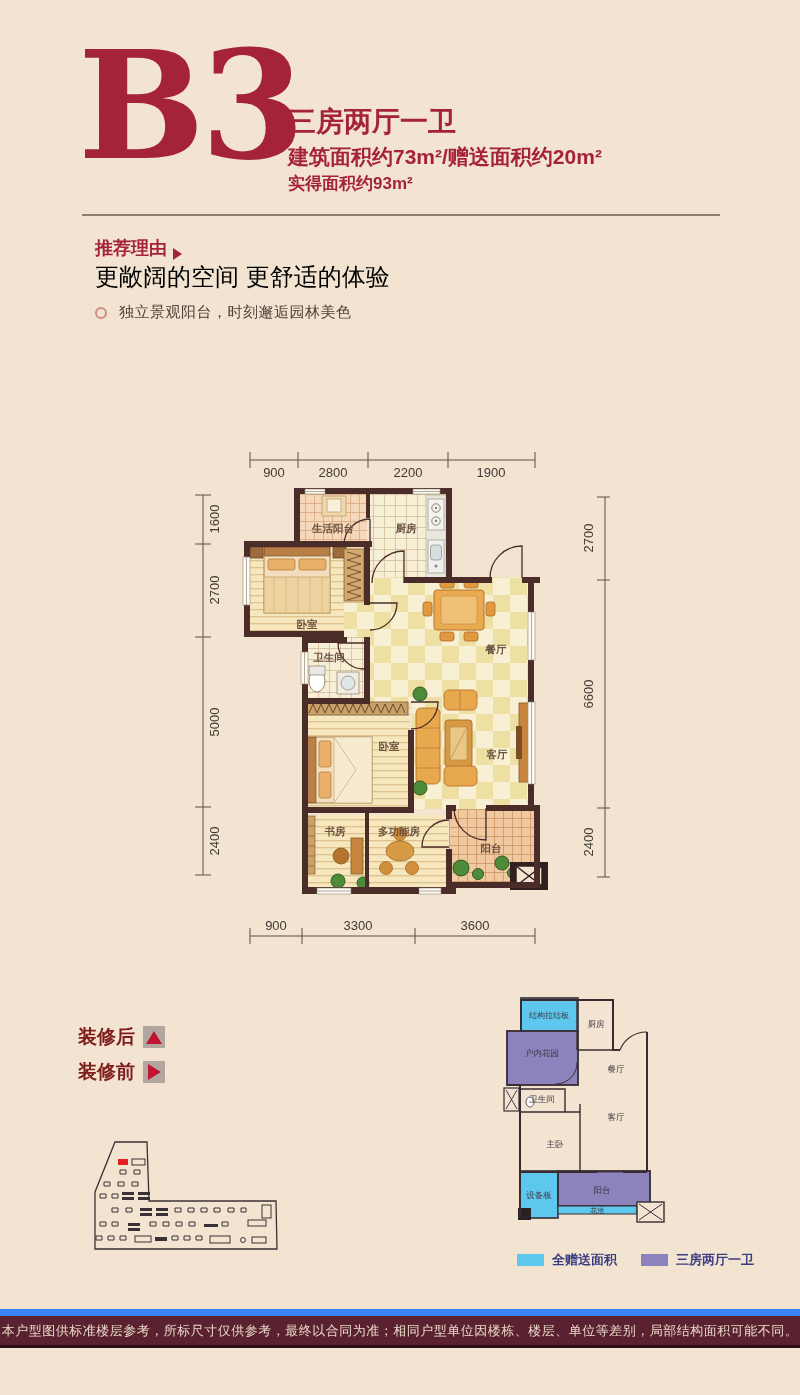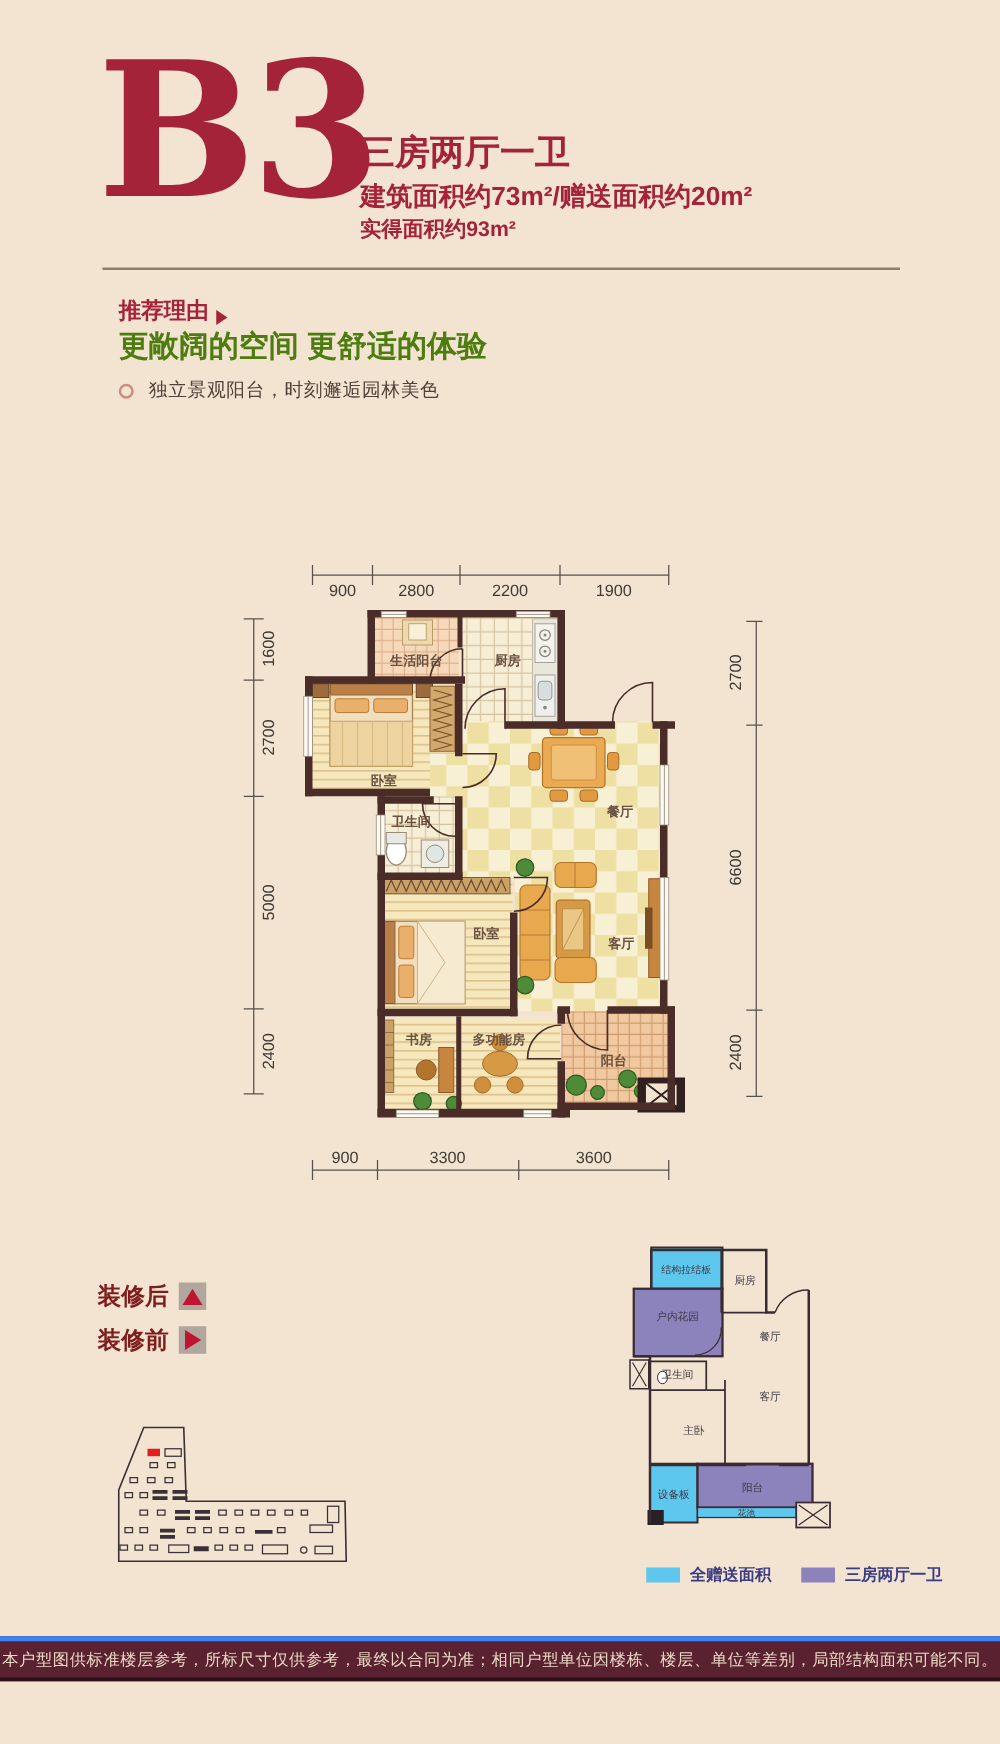--- a/index.html
+++ b/index.html
@@ -9,38 +9,38 @@
   
   .plan-code{left:78px;top:30px;font-family:"DejaVu Serif", serif;font-weight:700;
              font-size:150px;line-height:1;color:#a52339;letter-spacing:-4px;}
   .hdr-layout{left:288px;top:103px;font-size:28px;font-weight:700;color:#a52339;}
   .hdr-area{left:288px;top:143px;font-size:21px;font-weight:700;color:#a52339;}
   .hdr-net{left:288px;top:172px;font-size:17px;font-weight:700;color:#a52339;text-align:center;}
   .sep{left:82px;top:214px;width:638px;height:2px;background:#8f7e6c;}
   
   .rec-lead{left:95px;top:236px;font-size:18px;font-weight:700;color:#a52339;display:flex;align-items:flex-end;gap:6px;}
   .tri-right-sm{width:0;height:0;border-top:6px solid transparent;border-bottom:6px solid transparent;border-left:9px solid #a52339;display:inline-block;}
-  .rec-title{left:95px;top:261px;font-size:24px;font-weight:700;color:#4d7c0f;}
+  .rec-title{left:95px;top:261px;font-size:24px;font-weight:400;color:#000000;}
   .bullets{left:95px;top:303px;}
   .bullet{display:flex;align-items:center;margin-bottom:14px;}
   .ring{width:8px;height:8px;border:2.5px solid #cd8b84;border-radius:50%;margin-right:12px;flex:none;}
   .bullet-text{font-size:15px;color:#51423a;letter-spacing:0.5px;}
   
   .deco{display:flex;align-items:center;gap:8px;font-size:19px;font-weight:700;color:#7f1d1d;}
   .deco-icon{width:22px;height:22px;background:#b2a79e;display:flex;align-items:center;justify-content:center;}
   .tri-up{width:0;height:0;border-left:8px solid transparent;border-right:8px solid transparent;border-bottom:13px solid #bf1530;}
   .tri-right{width:0;height:0;border-top:8px solid transparent;border-bottom:8px solid transparent;border-left:13px solid #bf1530;}
   
   .legend{left:517px;top:1251px;display:flex;gap:24px;align-items:center;}
   .legend-item{display:flex;align-items:center;gap:8px;}
   .swatch{width:27px;height:12px;}
   .legend-label{font-size:13px;color:#3c3c82;font-weight:700;}
   
   .disclaimer{left:0;top:1309px;width:800px;height:29px;background:#5a2130;
-              border-top:4px solid #3b82f6;border-bottom:3px solid #2c1017;
+              border-top:7px solid #3b82f6;border-bottom:3px solid #2c1017;
               display:flex;align-items:center;justify-content:center;}
   .disclaimer span{font-size:13px;color:#ead9c6;letter-spacing:0.5px;}
   svg text{font-family:"Liberation Sans", sans-serif;}
   .dim-text{font-size:13px;fill:#403a34;}
   .room-text{font-size:10.5px;fill:#6a5140;font-weight:700;}
   .mini-text{font-size:8.5px;fill:#3f3842;}
 </style>
 </head>
 <body>
 

